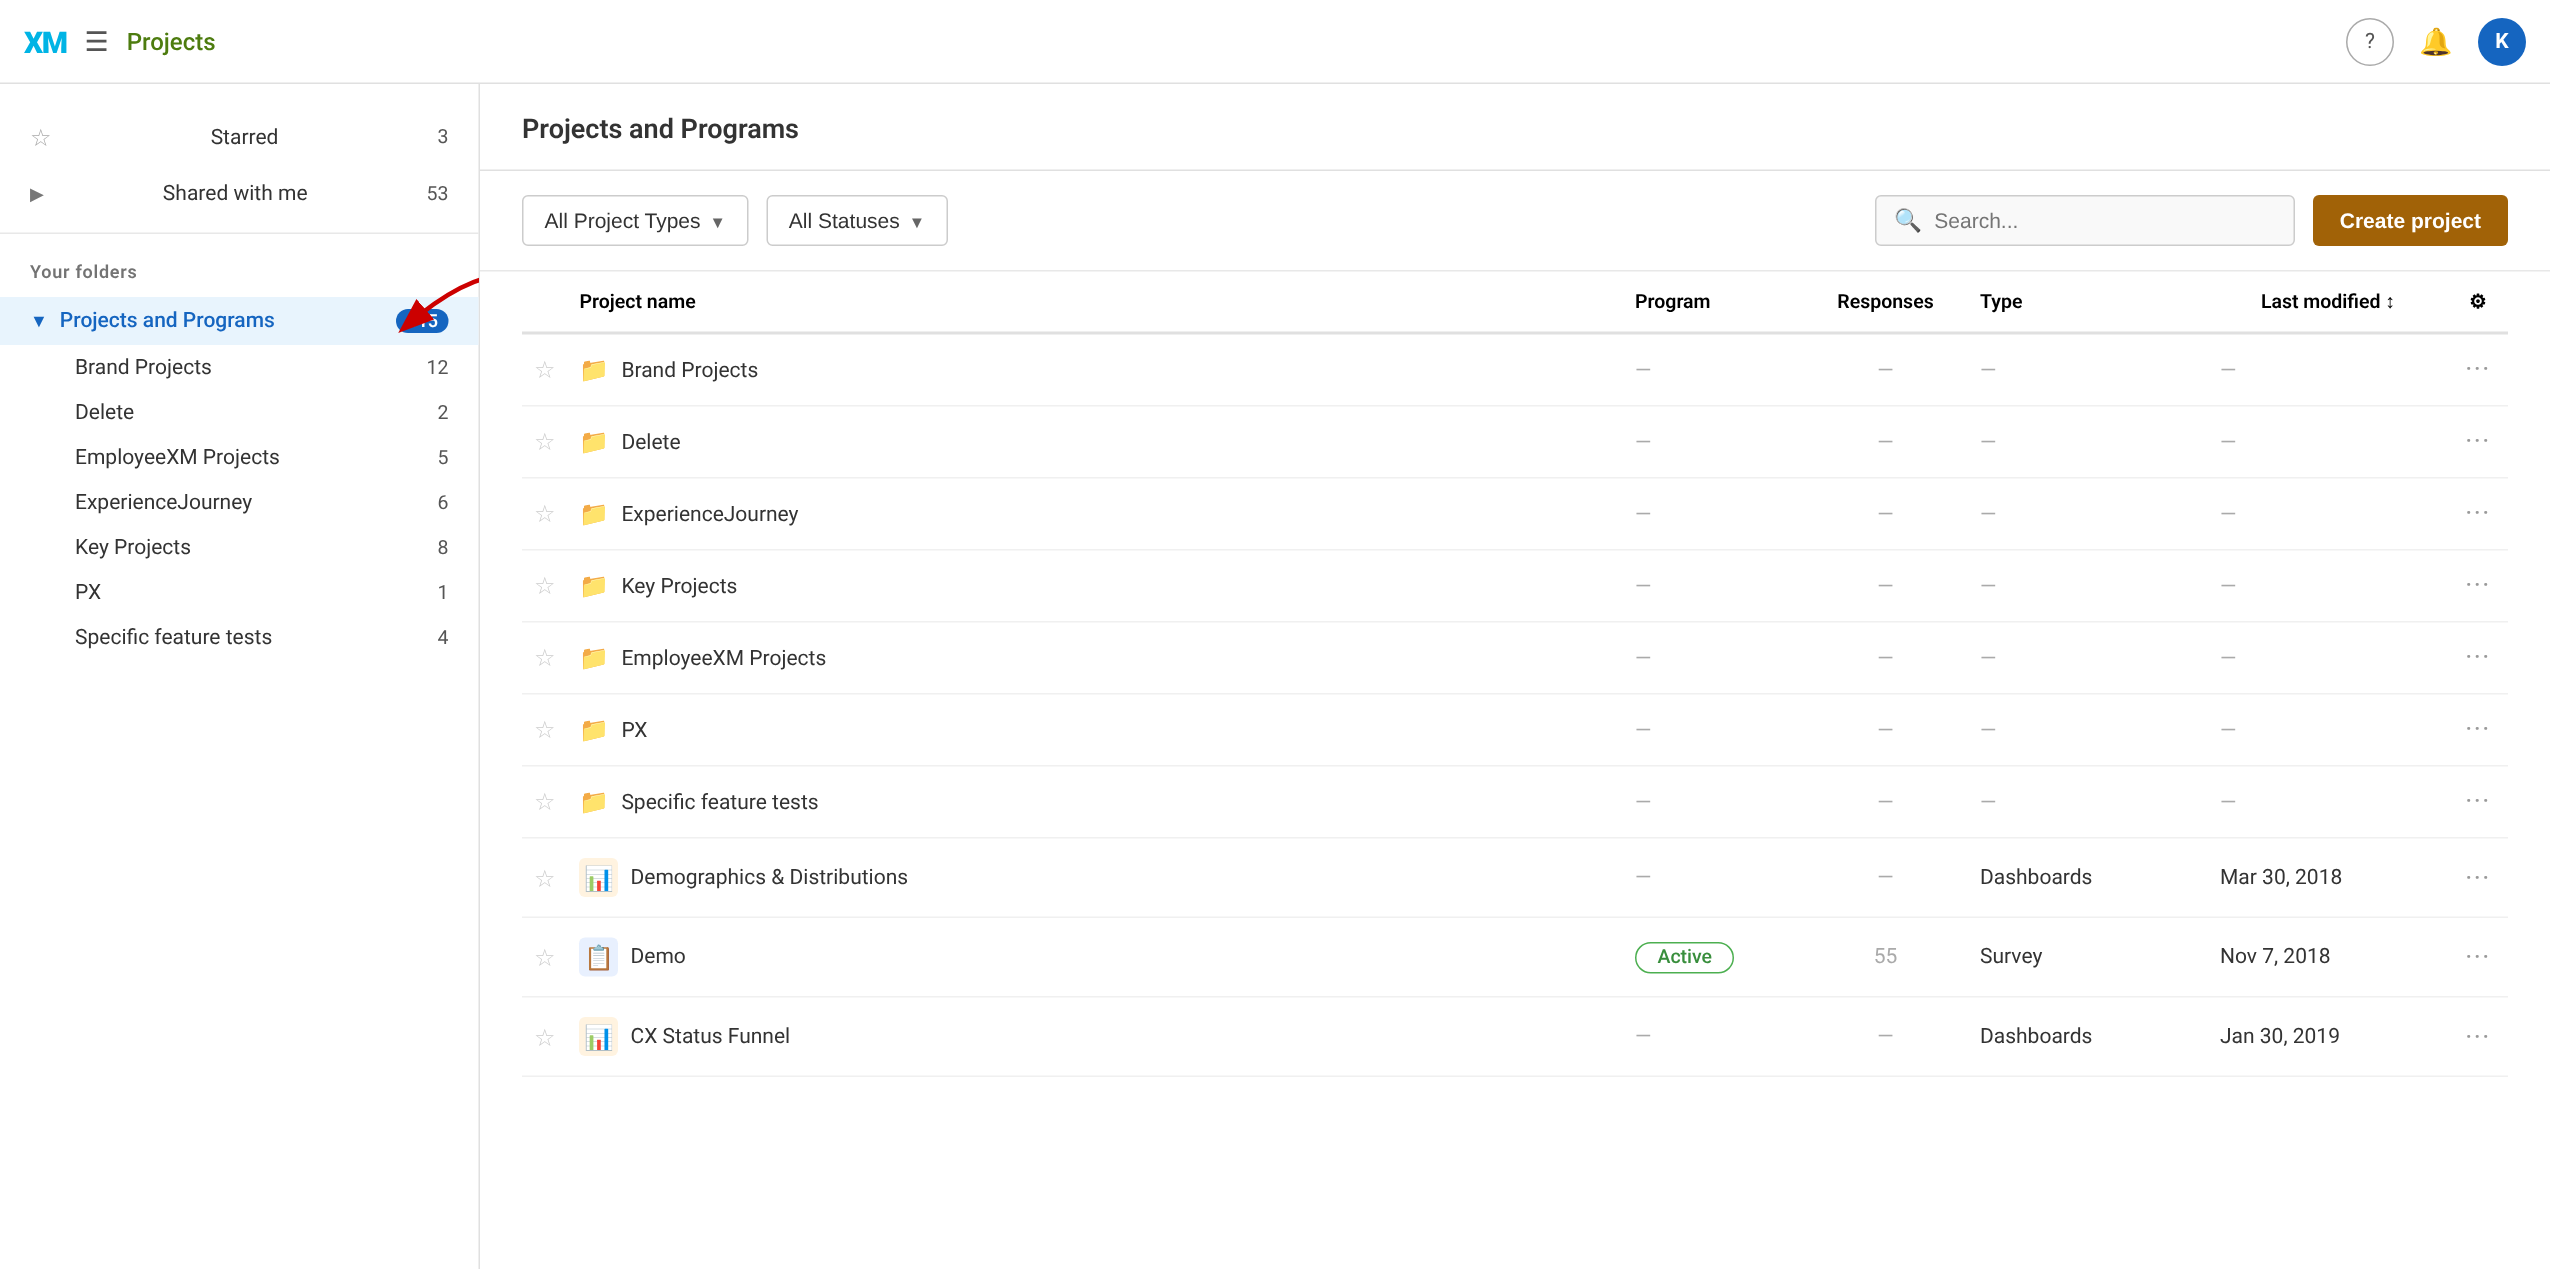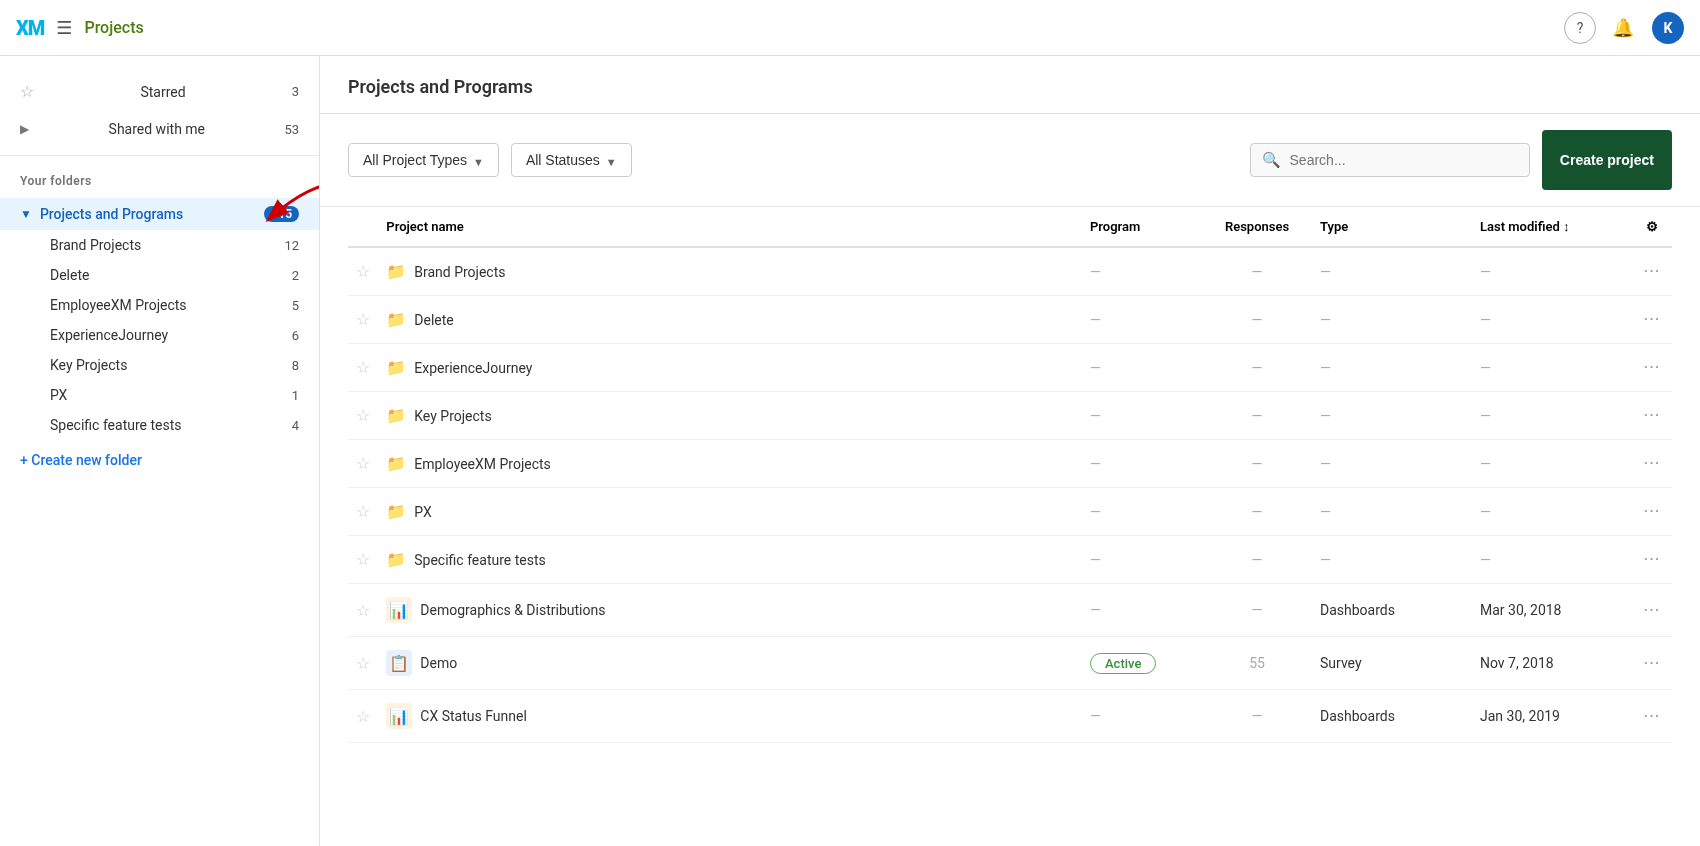--- a/index.html
+++ b/index.html
@@ -41,27 +41,27 @@
     
     .content { flex: 1; overflow-y: auto; padding: 0; }
     .content-header { padding: 20px 28px 16px; border-bottom: 1px solid #e0e0e0; }
     .content-title { font-size: 18px; font-weight: 600; color: #333; }
     .toolbar { display: flex; align-items: center; gap: 12px; padding: 16px 28px; border-bottom: 1px solid #e8e8e8; }
     .dropdown-btn { display: flex; align-items: flex-end; gap: 6px; padding: 8px 14px; border: 1.5px solid #ccc; border-radius: 4px; background: #fff; cursor: pointer; font-size: 14px; color: #333; }
     .dropdown-chevron { font-size: 11px; color: #666; }
     .toolbar-spacer { flex: 1; }
     .search-box { display: flex; align-items: center; gap: 8px; border: 1.5px solid #ccc; border-radius: 4px; padding: 7px 12px; width: 280px; background: #f9f9f9; }
     .search-box input { border: none; background: transparent; outline: none; font-size: 14px; width: 100%; color: #333; }
-    .create-btn { background: #14532d; color: #fff; border: none; border-radius: 4px; padding: 22px 18px; font-size: 14px; font-weight: 600; cursor: pointer; white-space: nowrap; }
+    .create-btn { background: #a16207; color: #fff; border: none; border-radius: 4px; padding: 9px 18px; font-size: 14px; font-weight: 600; cursor: pointer; white-space: nowrap; }
 
     
     .table-wrap { padding: 0 28px; }
     table { width: 100%; border-collapse: collapse; }
     thead th { text-align: left; padding: 12px 8px; font-size: 13px; font-weight: 600; color: #000000; border-bottom: 2px solid #e0e0e0; }
-    thead th.sortable { cursor: pointer; }
+    thead th.sortable { cursor: pointer; text-align: center; }
     tbody tr { border-bottom: 1px solid #f0f0f0; }
     tbody td { padding: 13px 8px; font-size: 14px; color: #333; vertical-align: middle; }
     .td-star { width: 28px; }
     .td-name { }
     .td-status { width: 120px; }
     .td-responses { width: 110px; text-align: center; }
     .td-type { width: 160px; }
     .td-modified { width: 160px; }
     .td-actions { width: 40px; text-align: center; }
     .star-icon { color: #ccc; cursor: pointer; font-size: 16px; }
@@ -144,21 +144,20 @@
         <div class="sidebar-subfolder">
           <span class="sub-label">PX</span>
           <span class="sub-count">1</span>
         </div>
         <div class="sidebar-subfolder">
           <span class="sub-label">Specific feature tests</span>
           <span class="sub-count">4</span>
         </div>
       </div>
 
-    <div class="create-folder">+ Create new folder</div>
   </aside>
 
   <main class="content">
     <div class="content-header">
       <span class="content-title">Projects and Programs</span>
     </div>
 
     <div class="toolbar">
       <button class="dropdown-btn">
         <span>All Project Types</span>

